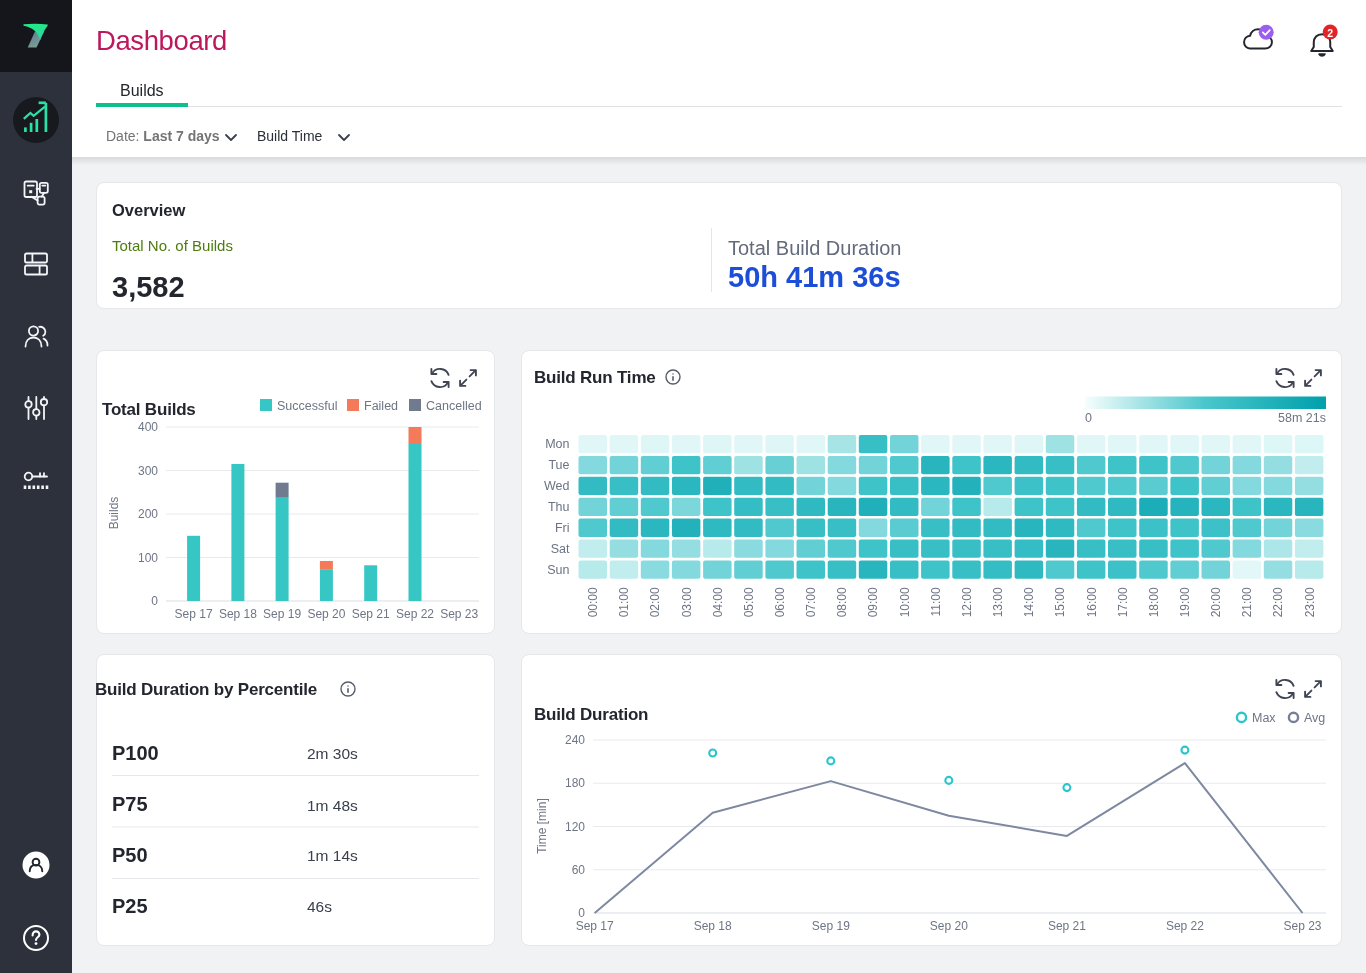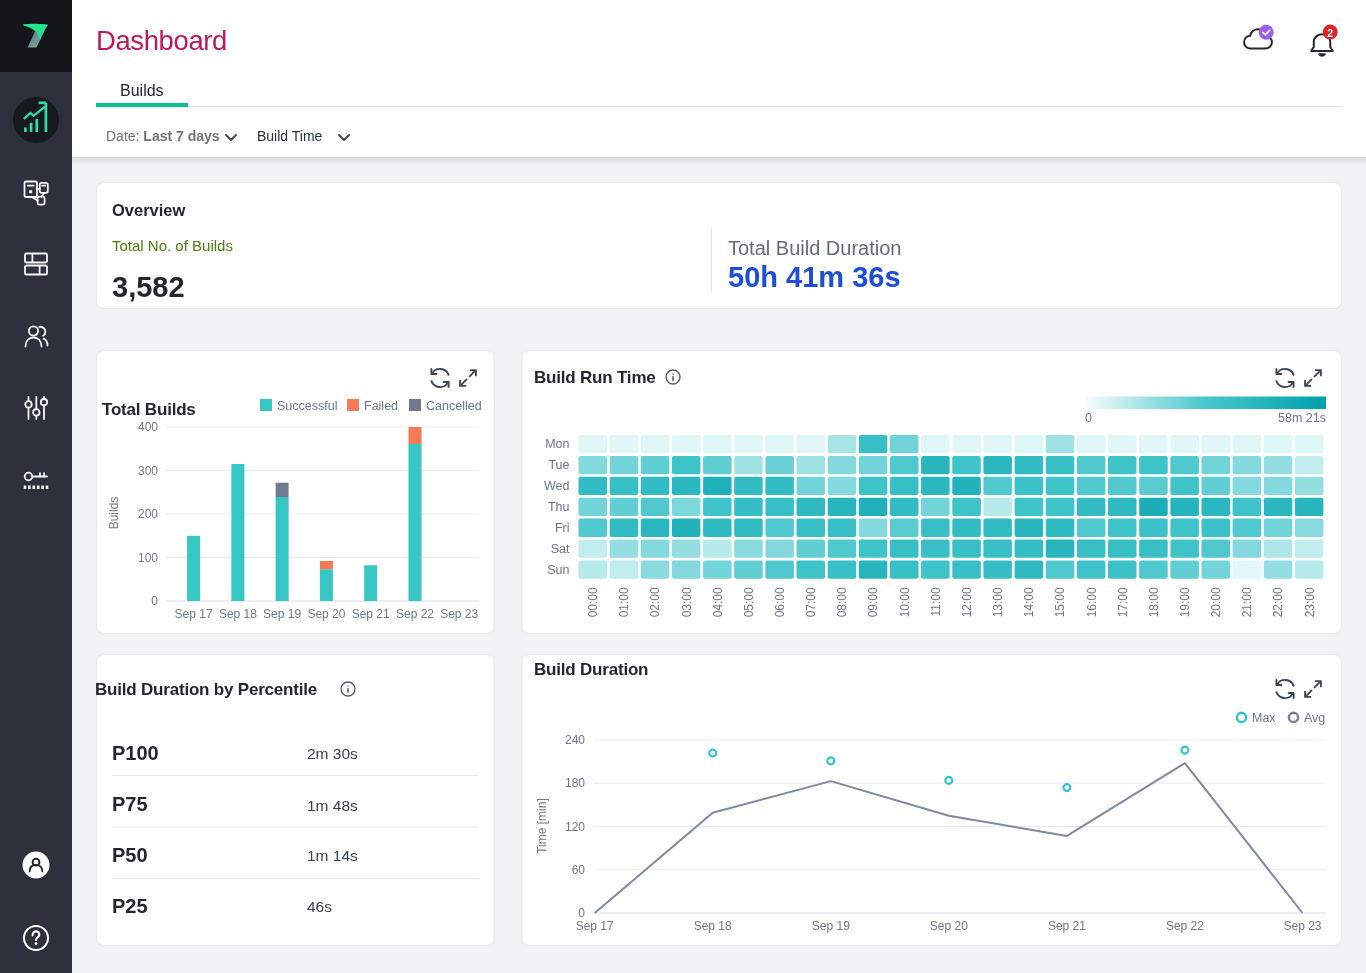--- a/index.html
+++ b/index.html
@@ -448,21 +448,21 @@
   <text x="211" y="156.5" font-size="15.5" fill="#3a404d" font-family="Liberation Sans">1m 48s</text>
   <line x1="16" y1="173" x2="383" y2="173" stroke="#e6e8eb"></line>
   <text x="16" y="207.5" font-size="20" font-weight="700" fill="#23262e" font-family="Liberation Sans">P50</text>
   <text x="211" y="207" font-size="15.5" fill="#3a404d" font-family="Liberation Sans">1m 14s</text>
   <line x1="16" y1="224.5" x2="383" y2="224.5" stroke="#e6e8eb"></line>
   <text x="16" y="258.5" font-size="20" font-weight="700" fill="#23262e" font-family="Liberation Sans">P25</text>
   <text x="211" y="258" font-size="15.5" fill="#3a404d" font-family="Liberation Sans">46s</text>
 </svg>
 
 <div class="card" style="left:521px;top:654px;width:821px;height:292px;"></div>
-<div class="abs ctitle" style="left:534px;top:660px;text-align:right;">Build Duration</div>
+<div class="abs ctitle" style="left:534px;top:705px;text-align:right;">Build Duration</div>
 <svg class="abs" style="left:521px;top:654px" width="821" height="292">
   <g transform="translate(764,35)" fill="none" stroke="#3f4553" stroke-width="1.9" stroke-linecap="round" stroke-linejoin="round">
 <path d="M 8.6,-3.2 A 9.2,9.2 0 0 0 -8,-4.4"></path>
 <path d="M -8.6,3.2 A 9.2,9.2 0 0 0 8,4.4"></path>
 <path d="M -8.6,-9.0 L -8.6,-4.0 L -3.6,-4.0"></path>
 <path d="M 8.6,9.0 L 8.6,4.0 L 3.6,4.0"></path>
 </g>
   <g transform="translate(792,35)" fill="none" stroke="#3f4553" stroke-width="1.9" stroke-linecap="round" stroke-linejoin="round">
 <line x1="-7.3" y1="7.3" x2="-1.6" y2="1.6"></line>
 <line x1="1.6" y1="-1.6" x2="7.3" y2="-7.3"></line>

